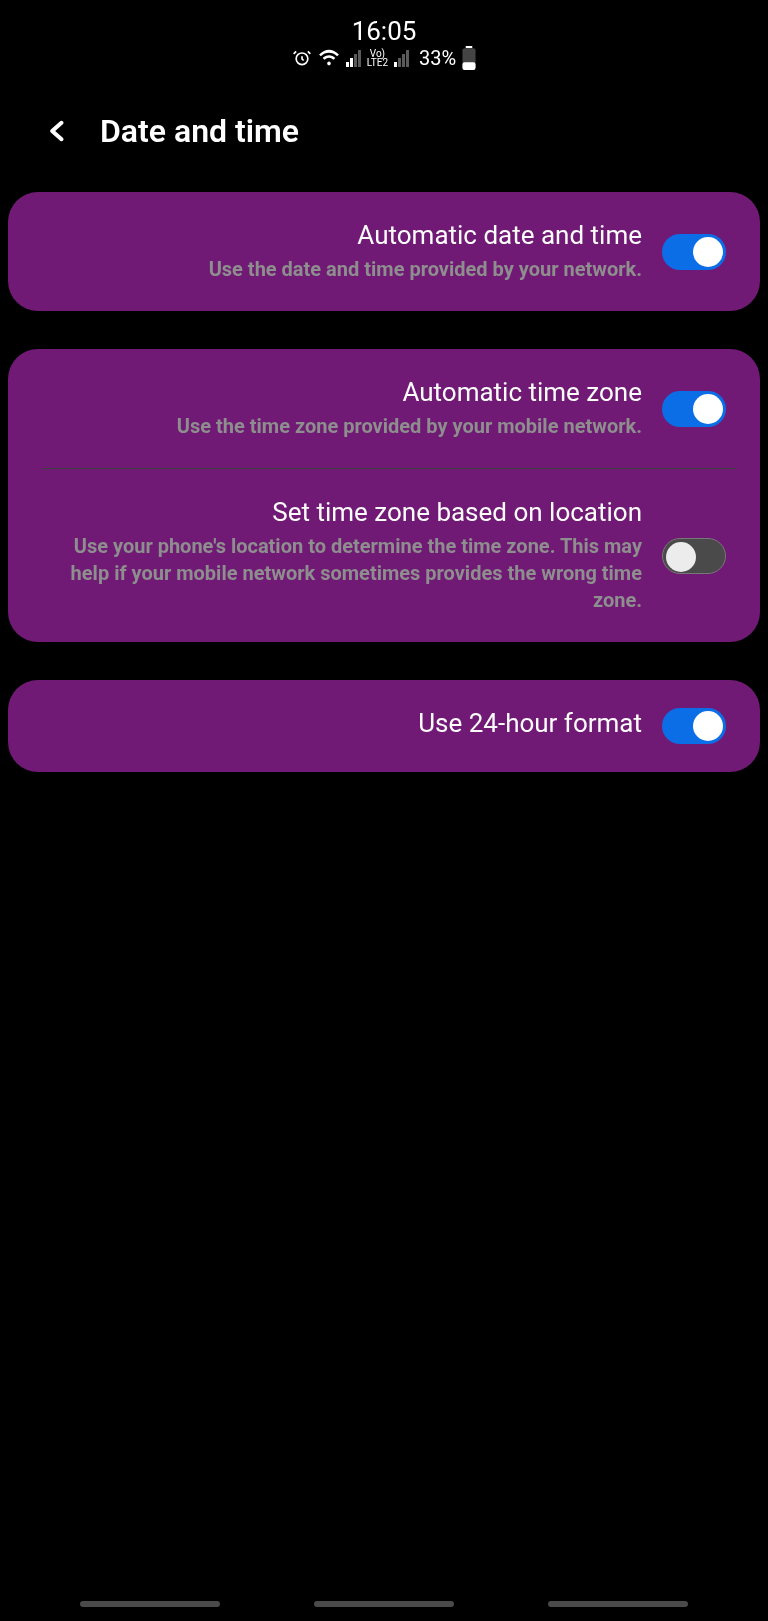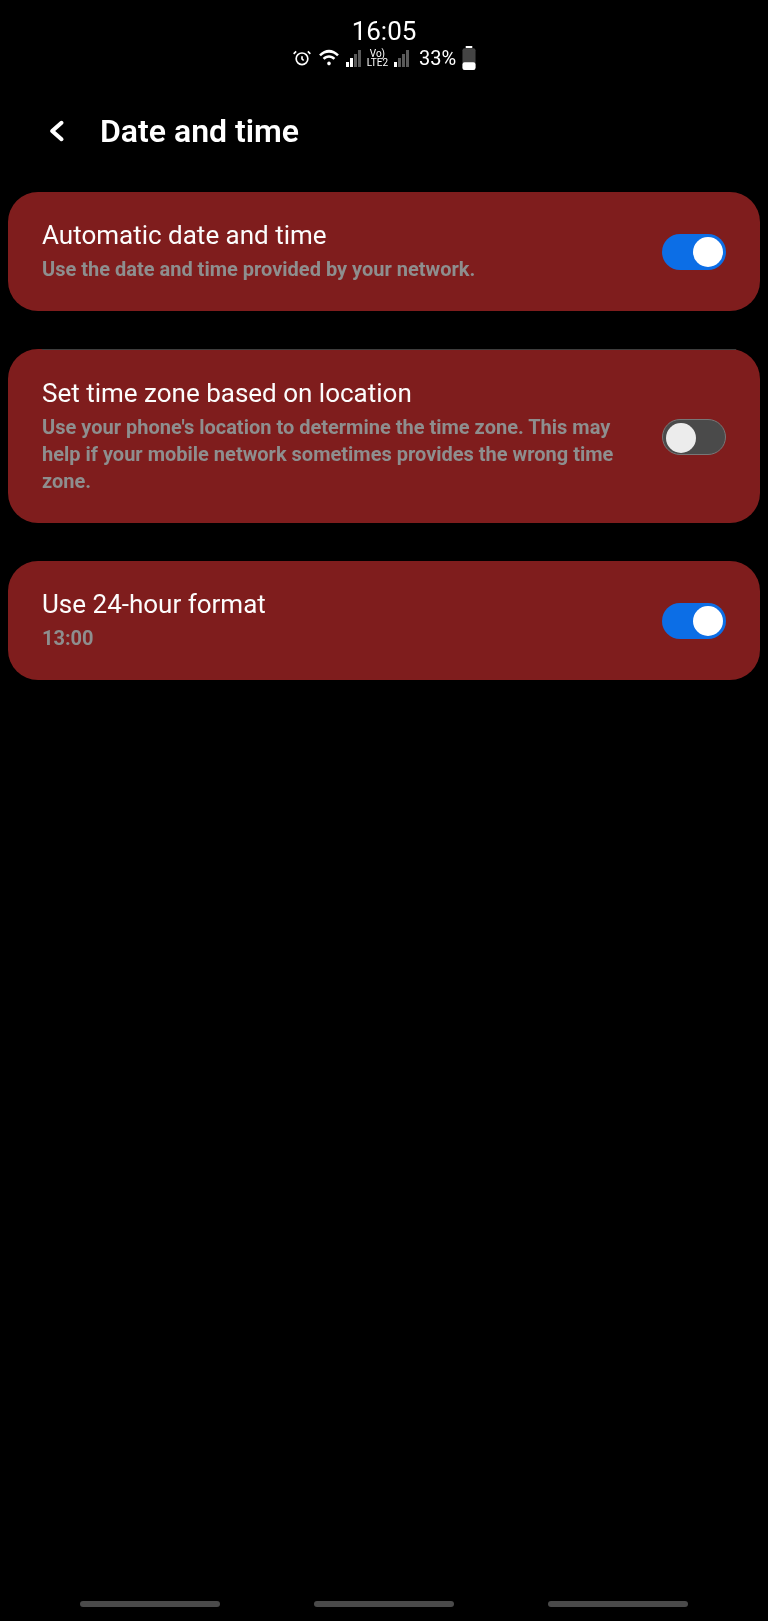--- a/index.html
+++ b/index.html
@@ -54,23 +54,24 @@
       display: flex;
       align-items: center;
       padding: 4px;
     }
     .page-title {
       font-size: 32px;
       font-weight: 600;
       color: #fff;
     }
     .card {
-      background: #7f1d1d;
+      background: #701a75;
       border-radius: 30px;
       margin: 0 8px 38px 8px;
+      text-align: right;
     }
     .setting-row {
       display: flex;
       align-items: center;
       justify-content: space-between;
       padding: 28px 34px 28px 34px;
       gap: 20px;
     }
     .setting-text {
       flex: 1;
@@ -200,37 +201,45 @@
       <div class="setting-title">Automatic date and time</div>
       <div class="setting-desc">Use the date and time provided by your network.</div>
     </div>
     <button class="toggle on">
         <span class="knob"></span>
       </button>
   </div>
 </div>
 
 <div class="card">
+  <div class="setting-row">
+    <div class="setting-text">
+      <div class="setting-title">Automatic time zone</div>
+      <div class="setting-desc">Use the time zone provided by your mobile network.</div>
+    </div>
+    <button class="toggle on">
+        <span class="knob"></span>
+      </button>
+  </div>
   <div class="divider"></div>
   <div class="setting-row">
     <div class="setting-text">
       <div class="setting-title">Set time zone based on location</div>
       <div class="setting-desc">Use your phone's location to determine the time zone. This may help if your mobile network sometimes provides the wrong time zone.</div>
     </div>
     <button class="toggle off">
         <span class="knob"></span>
       </button>
   </div>
 </div>
 
 <div class="card">
   <div class="setting-row">
     <div class="setting-text">
       <div class="setting-title">Use 24-hour format</div>
-      <div class="setting-desc">13:00</div>
     </div>
     <button class="toggle on">
         <span class="knob"></span>
       </button>
   </div>
 </div>
 
 <div class="nav-bar">
   <div class="nav-pill"></div>
   <div class="nav-pill"></div>

